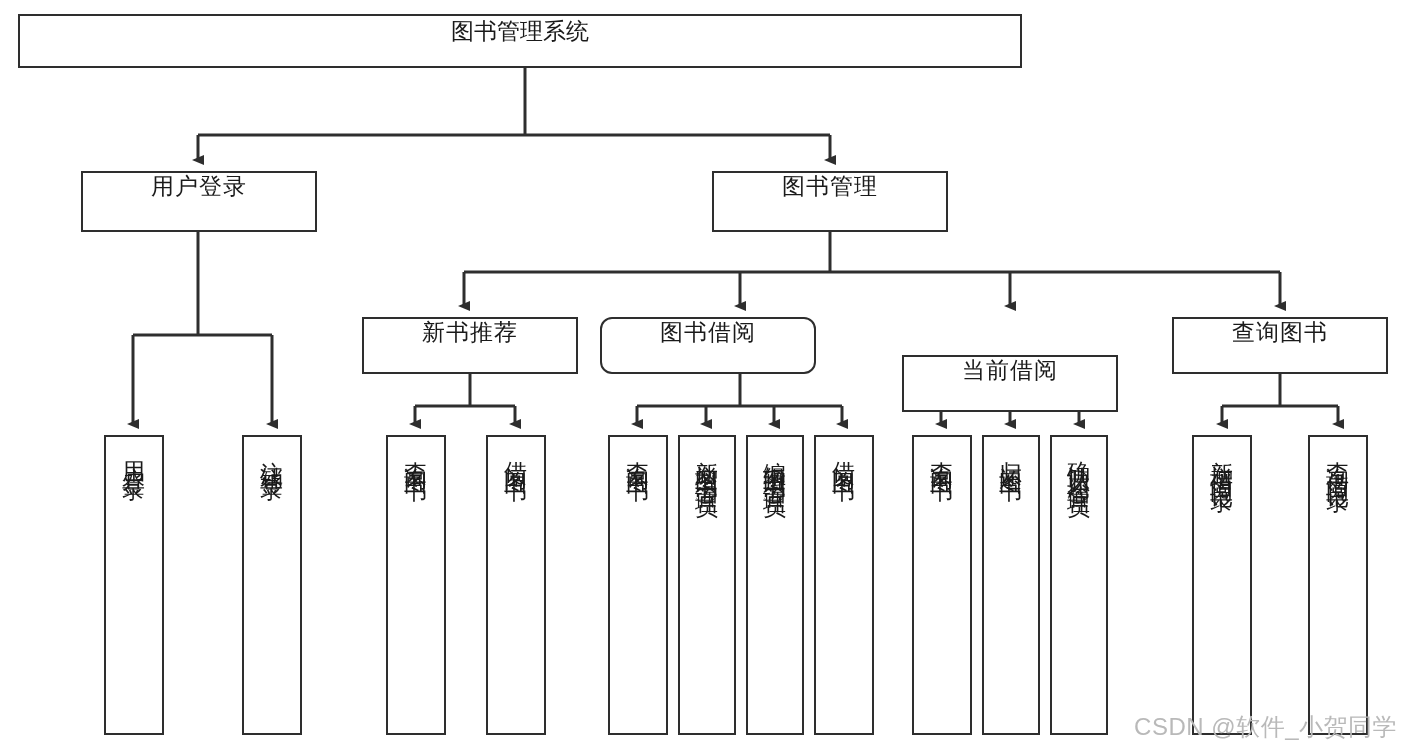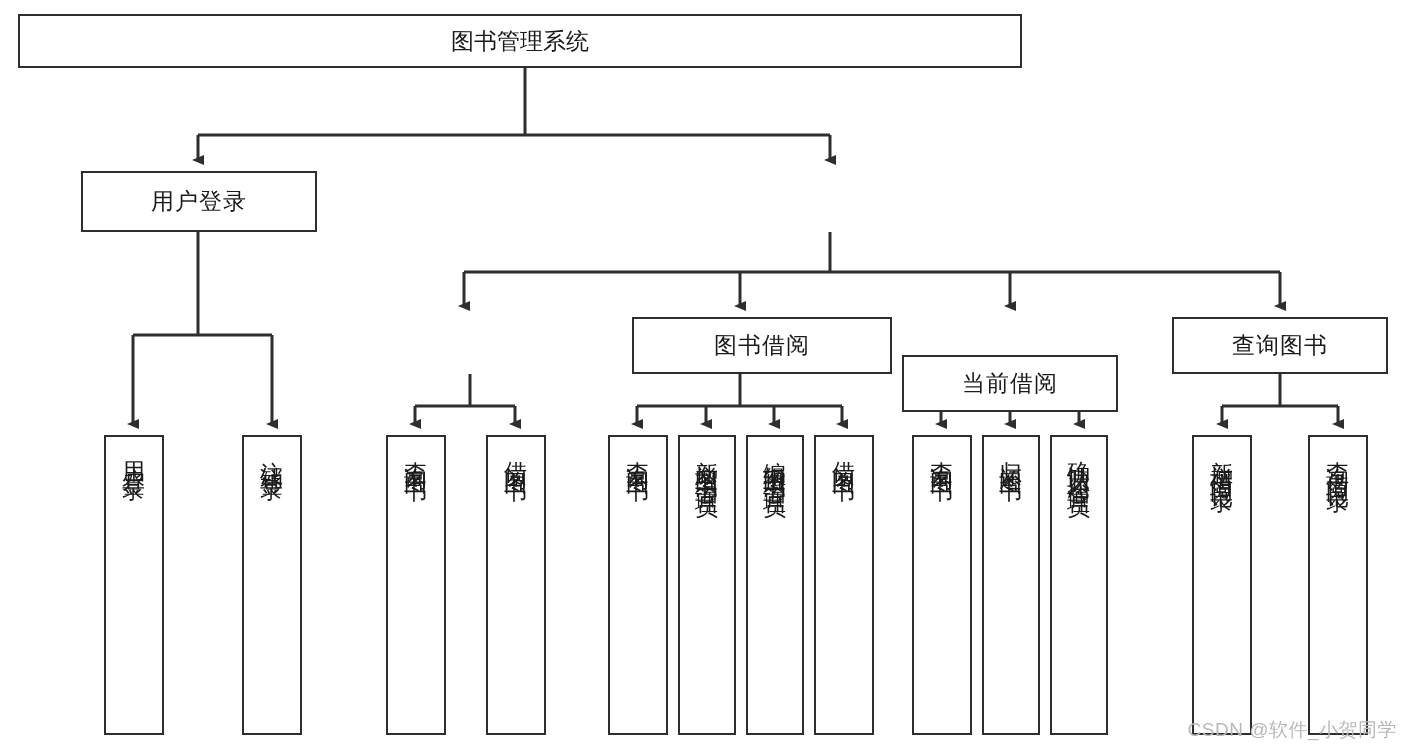--- a/index.html
+++ b/index.html
@@ -24,21 +24,20 @@
     width: 1405px;
     height: 747px;
     pointer-events: none;
   }
   .node {
     position: absolute;
     box-sizing: border-box;
     border: 2.5px solid #2e2e2e;
     background: #ffffff;
     display: flex;
-    align-items: center;
     justify-content: center;
     color: #1a1a1a;
   }
   .node.horiz {
     font-size: 23px;
     letter-spacing: 1px;
     line-height: 1.2;
   }
   .node.root {
     font-size: 23px;
@@ -57,21 +56,21 @@
     white-space: nowrap;
     display: block;
   }
   .leaf-mid .vtext {
     letter-spacing: 5px;
   }
   .watermark {
     position: absolute;
     right: 8px;
     bottom: 4px;
-    font-size: 19px;
+    font-size: 24px;
     color: #b9b9b9;
     letter-spacing: 0.5px;
     white-space: nowrap;
   }
 </style>
 </head>
 <body>
 
 <div id="canvas">
 
@@ -125,22 +124,28 @@
     </g>
   </svg>
 
   <div class="node root" style="left:18px; top:14px; width:1004px; height:54px;">
     <span>图书管理系统</span>
   </div>
 
   <div class="node horiz" style="left:81px; top:171px; width:236px; height:61px;">
     <span>用户登录</span>
   </div>
+  <div class="node horiz" style="left:712px; top:171px; width:236px; height:61px;">
+    <span>图书管理</span>
+  </div>
 
-  <div class="node horiz" style="left:632px; top:317px; width:260px; height:57px;">
+  <div class="node horiz" style="left:362px; top:317px; width:216px; height:57px;">
+    <span>新书推荐</span>
+  </div>
+  <div class="node horiz" style="left:600px; top:317px; width:216px; height:57px;border-radius:12px;">
     <span>图书借阅</span>
   </div>
   <div class="node horiz" style="left:902px; top:317px; width:216px; height:57px;margin-top:38px;">
     <span>当前借阅</span>
   </div>
   <div class="node horiz" style="left:1172px; top:317px; width:216px; height:57px;">
     <span>查询图书</span>
   </div>
 
   <div class="node leaf" style="left:104px; top:435px; width:60px; height:300px;">

